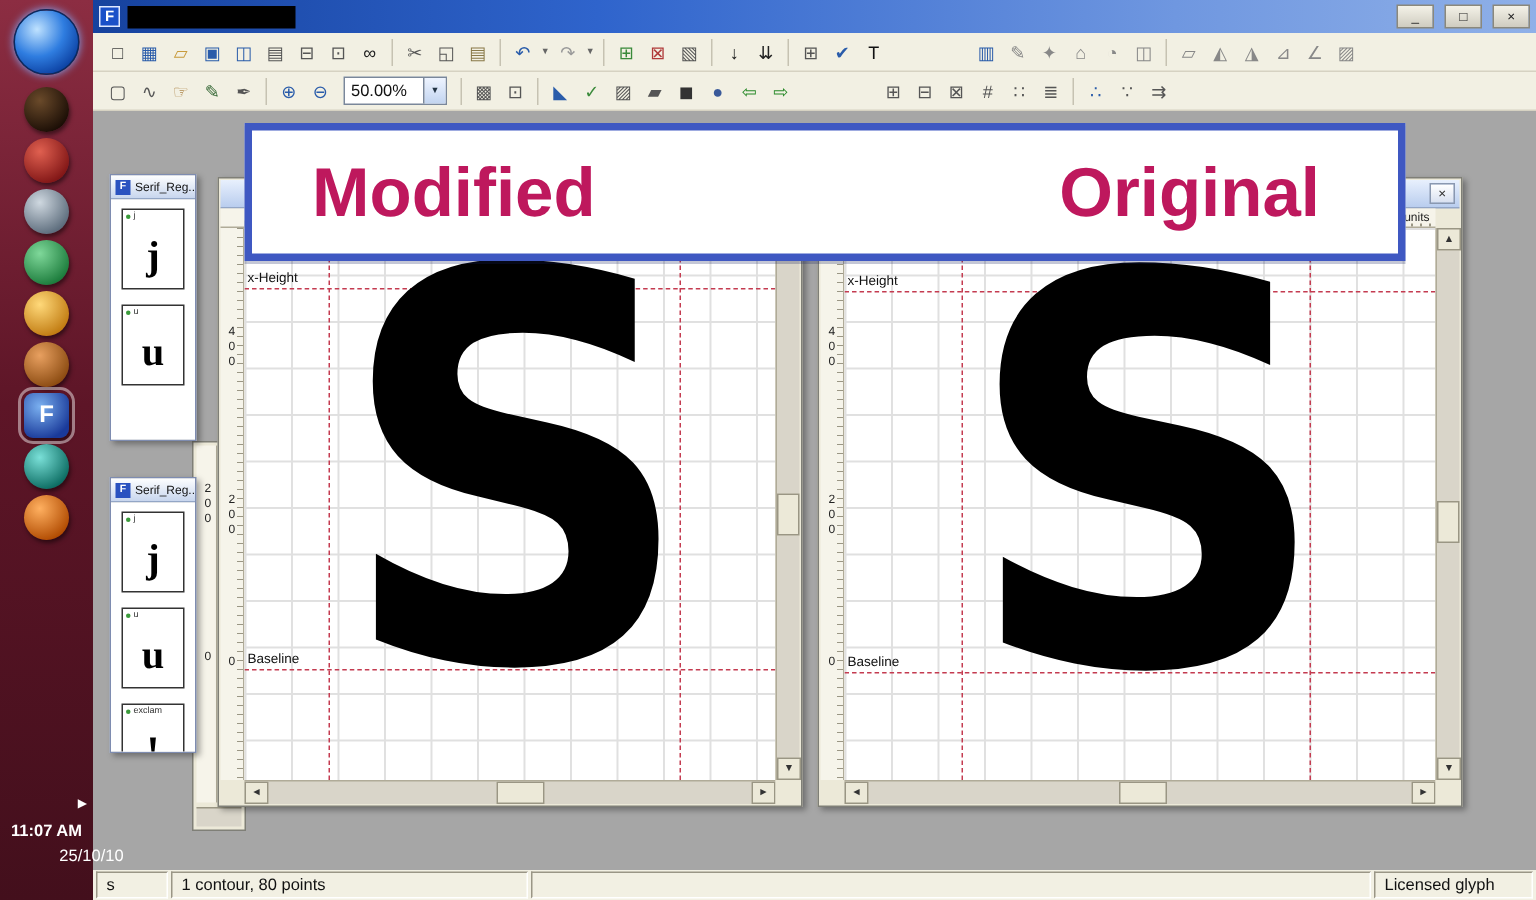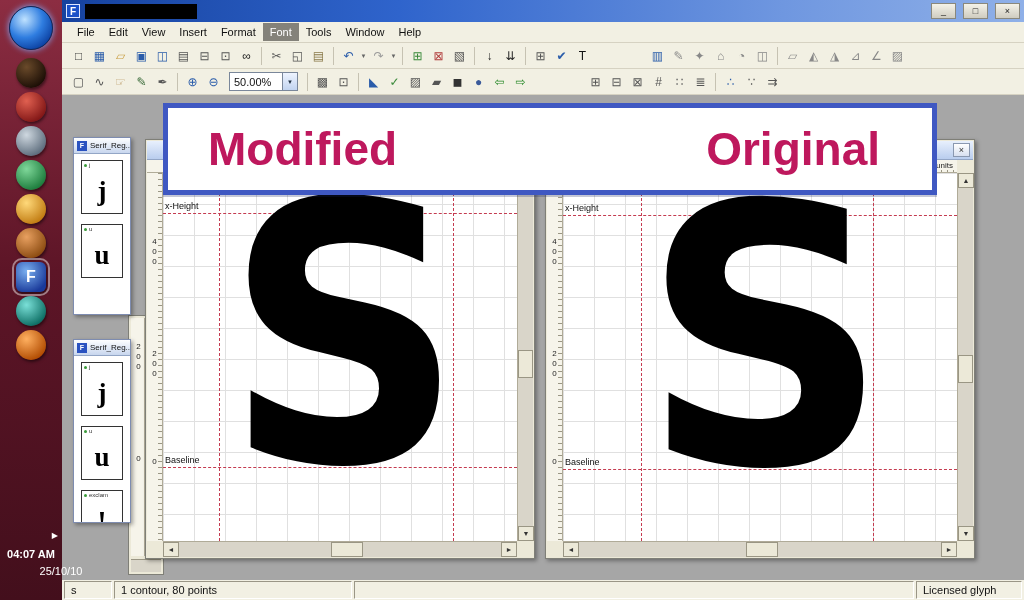--- a/index.html
+++ b/index.html
@@ -131,46 +131,35 @@
         <div class="sb-icon" style="background: radial-gradient(circle at 35% 30%, rgb(224, 96, 80), rgb(128, 21, 21) 78%);"></div>
         <div class="sb-icon" style="background: radial-gradient(circle at 35% 30%, rgb(207, 216, 224), rgb(90, 106, 122) 78%);"></div>
         <div class="sb-icon" style="background: radial-gradient(circle at 35% 30%, rgb(127, 216, 154), rgb(26, 122, 58) 78%);"></div>
         <div class="sb-icon" style="background: radial-gradient(circle at 35% 30%, rgb(255, 217, 122), rgb(192, 122, 16) 78%);"></div>
         <div class="sb-icon" style="background: radial-gradient(circle at 35% 30%, rgb(232, 160, 96), rgb(138, 74, 16) 78%);"></div>
         <div class="sb-icon sq active" style="background: radial-gradient(circle at 35% 30%, rgb(122, 176, 240), rgb(26, 58, 154) 78%);">F</div>
         <div class="sb-icon" style="background: radial-gradient(circle at 35% 30%, rgb(122, 224, 216), rgb(10, 106, 96) 78%);"></div>
         <div class="sb-icon" style="background: radial-gradient(circle at 35% 30%, rgb(255, 176, 96), rgb(176, 74, 0) 78%);"></div>
       </div>
     <div class="sb-arrow">▶</div>
-    <div class="sb-clock">04:07 AM</div>
+    <div class="sb-clock">11:07 AM</div>
     <div class="sb-date">25/10/10</div>
   </div>
 
   <div class="main">
 
     <div class="titlebar">
       <div class="app-icon">F</div>
       <div class="redaction"></div>
       <div class="tb-spacer"></div>
       <div class="wbtn">_</div>
       <div class="wbtn">□</div>
       <div class="wbtn">×</div>
     </div>
 
-    <div class="menubar" id="menubar">
-        <div class="menu-item">File</div>
-        <div class="menu-item">Edit</div>
-        <div class="menu-item">View</div>
-        <div class="menu-item">Insert</div>
-        <div class="menu-item">Format</div>
-        <div class="menu-item active">Font</div>
-        <div class="menu-item">Tools</div>
-        <div class="menu-item">Window</div>
-        <div class="menu-item">Help</div>
-      </div>
     <div class="toolbar" id="toolbar1">
         <div class="tbtn" style="color: rgb(68, 68, 68);">□</div>
         <div class="tbtn" style="color: rgb(42, 92, 170);">▦</div>
         <div class="tbtn" style="color: rgb(200, 155, 60);">▱</div>
         <div class="tbtn" style="color: rgb(42, 92, 170);">▣</div>
         <div class="tbtn" style="color: rgb(42, 92, 170);">◫</div>
         <div class="tbtn" style="color: rgb(85, 85, 85);">▤</div>
         <div class="tbtn" style="color: rgb(85, 85, 85);">⊟</div>
         <div class="tbtn" style="color: rgb(85, 85, 85);">⊡</div>
         <div class="tbtn" style="color: rgb(34, 34, 34);">∞</div>

